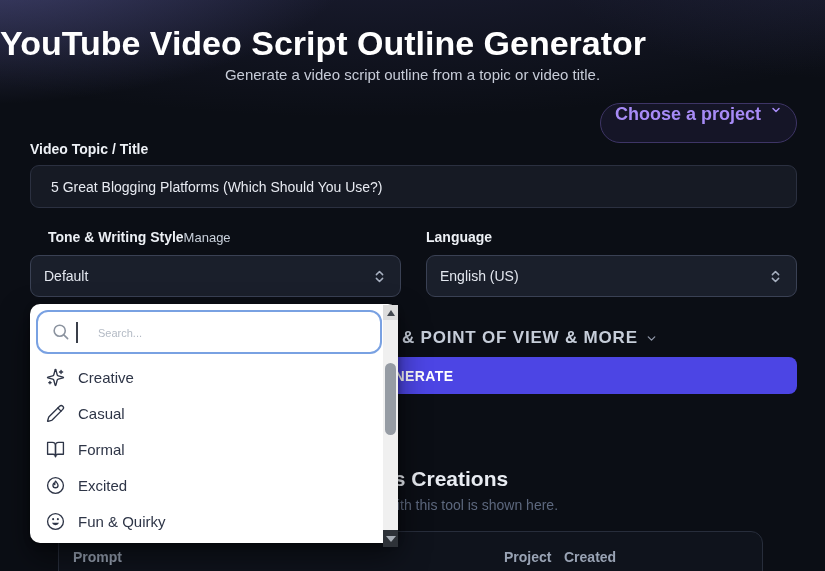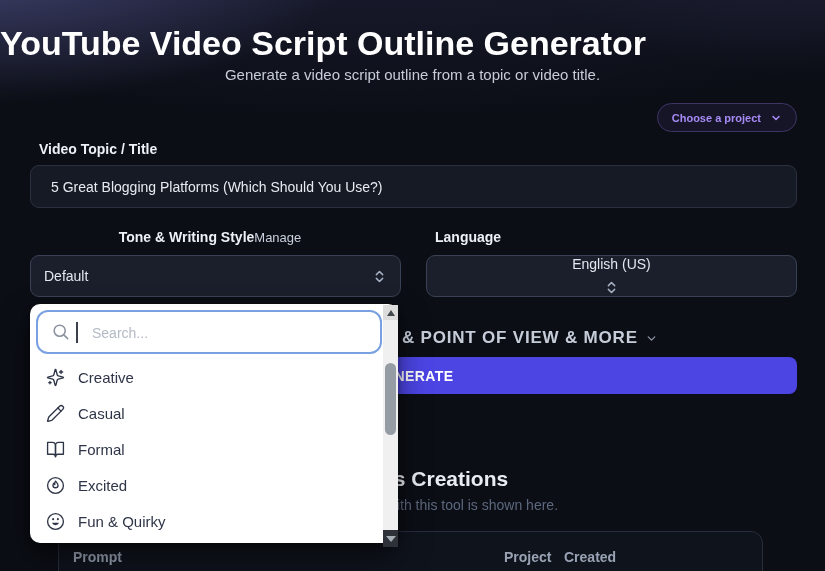--- a/index.html
+++ b/index.html
@@ -7,36 +7,36 @@
         font-family:"Liberation Sans",sans-serif;}
   .glow{position:absolute;left:0;top:0;width:100%;height:180px;pointer-events:none;
         background:
           radial-gradient(640px 250px at -40px -50px, rgba(101,101,170,.62), rgba(101,101,170,0) 62%),
           radial-gradient(1000px 330px at 45% -130px, rgba(58,58,106,.5), rgba(58,58,106,0) 75%),
           radial-gradient(420px 170px at 102% -40px, rgba(70,70,122,.25), rgba(70,70,122,0) 70%);}
   .title{position:absolute;top:24px;left:0;width:100%;margin:0;
          font-size:34px;font-weight:800;color:#ffffff;}
   .subtitle{position:absolute;top:66px;left:0;width:100%;margin:0;text-align:center;
             font-size:15px;color:#c7ccd8;}
-  .choose-project{position:absolute;top:103px;right:28px;height:29px;padding:0 14px;
-        display:flex;align-items:center;gap:9px;background:rgba(31,28,54,.55);
+  .choose-project{position:absolute;top:103px;right:28px;height:40px;padding:0 14px;
+        display:flex;align-items:flex-start;gap:9px;background:rgba(31,28,54,.55);
         border:1px solid #3e3566;border-radius:999px;color:#a78bf6;
-        font-size:11px;font-weight:700;cursor:pointer;font-family:inherit;}
-  .field-label{position:absolute;font-size:14px;font-weight:700;color:#edf0f5;margin-left:9px;}
+        font-size:18px;font-weight:700;cursor:pointer;font-family:inherit;}
+  .field-label{position:absolute;font-size:14px;font-weight:700;color:#edf0f5;}
   .topic-input{position:absolute;left:30px;top:165px;width:767px;height:43px;box-sizing:border-box;
         background:#161a24;border:1px solid #2b3040;border-radius:9px;color:#e7eaf1;
         font-size:14px;padding:0 20px;font-family:inherit;outline:none;}
-  .label-row{position:absolute;left:20px;top:229px;width:371px;display:flex;
-        justify-content:center;align-items:baseline;}
+  .label-row{position:absolute;left:48px;top:229px;width:371px;display:flex;
+        justify-content:flex-start;align-items:baseline;}
   .manage{font-size:13px;font-weight:400;color:#cad1dc;cursor:pointer;}
   .select{position:absolute;top:255px;height:42px;box-sizing:border-box;background:#1a1f2b;
         border:1px solid #3a4154;border-radius:9px;display:flex;align-items:center;
         justify-content:space-between;padding:0 13px;color:#e3e7ef;font-size:14px;cursor:pointer;}
   .select.tone{left:30px;width:371px;}
-  .select.lang{left:426px;width:371px;flex-direction:column;}
+  .select.lang{left:426px;width:371px;}
   .advanced{position:absolute;left:402px;top:328px;display:flex;align-items:center;gap:7px;
         font-size:17px;font-weight:600;letter-spacing:.8px;color:#c6cdd9;cursor:pointer;}
   .generate{position:absolute;left:30px;top:357px;width:767px;height:37px;background:#4c45e4;
         border:none;border-radius:8px;color:#fff;font-weight:800;font-size:14px;
         letter-spacing:.4px;display:flex;align-items:center;justify-content:center;
         cursor:pointer;font-family:inherit;}
   .creations-heading{position:absolute;top:467px;left:0;width:100%;margin:0;text-align:center;
         font-size:21px;font-weight:800;color:#e9ecf2;}
   .creations-sub{position:absolute;top:497px;left:0;width:100%;margin:0;text-align:center;
         font-size:14px;color:#5d687e;}
@@ -47,22 +47,22 @@
   .col-project{position:absolute;left:445px;top:17px;}
   .col-created{position:absolute;left:505px;top:17px;}
 
   
   .dropdown{position:absolute;left:30px;top:304px;width:368px;height:239px;background:#ffffff;
         border-radius:10px;z-index:5;
         box-shadow:0 14px 30px rgba(0,0,0,.5), 0 2px 6px rgba(0,0,0,.35);}
   .search-box{position:absolute;left:6px;top:6px;width:346px;height:44px;box-sizing:border-box;
         border:2px solid #79a1e2;border-radius:12px;background:#fff;}
   .search-box svg{position:absolute;left:13px;top:10px;}
-  .search-input{position:absolute;left:52px;top:2px;width:290px;height:36px;border:none;
-        outline:none;font-size:14px;color:#333;font-family:inherit;background:transparent;}
+  .search-input{position:absolute;left:58px;top:2px;width:290px;height:36px;border:none;
+        outline:none;font-size:11px;color:#333;font-family:inherit;background:transparent;}
   .search-input::placeholder{color:#b3bac4;}
   .caret{position:absolute;left:38px;top:10px;width:2px;height:21px;background:#3a3f49;}
   .options{position:absolute;left:0;top:55px;width:352px;}
   .option{height:36px;display:flex;align-items:center;padding-left:16px;gap:13px;
         font-size:15px;color:#2e3547;cursor:pointer;}
   .option svg{flex:0 0 auto;}
 
   
   .scrollbar{position:absolute;left:383px;top:305px;width:15px;height:242px;z-index:6;
         background:#f0f0f0;}

